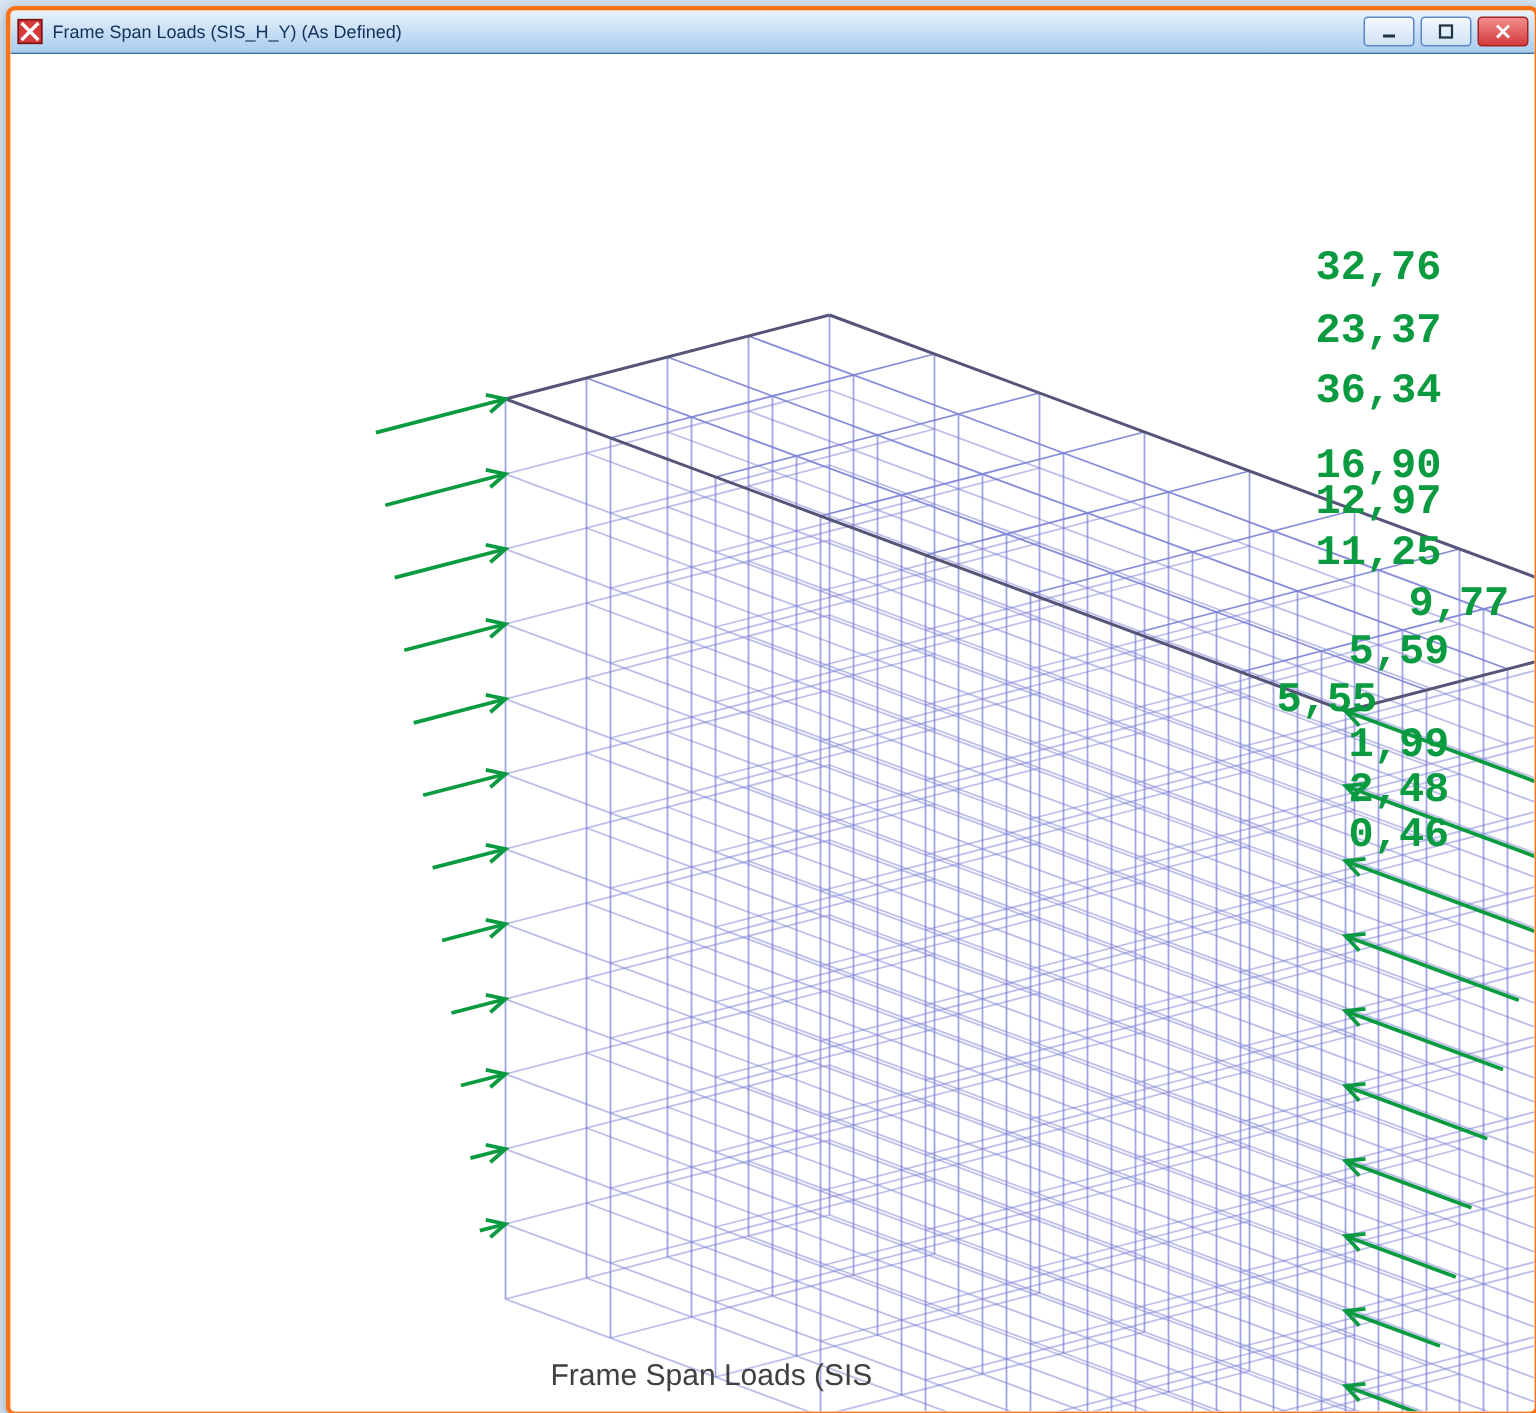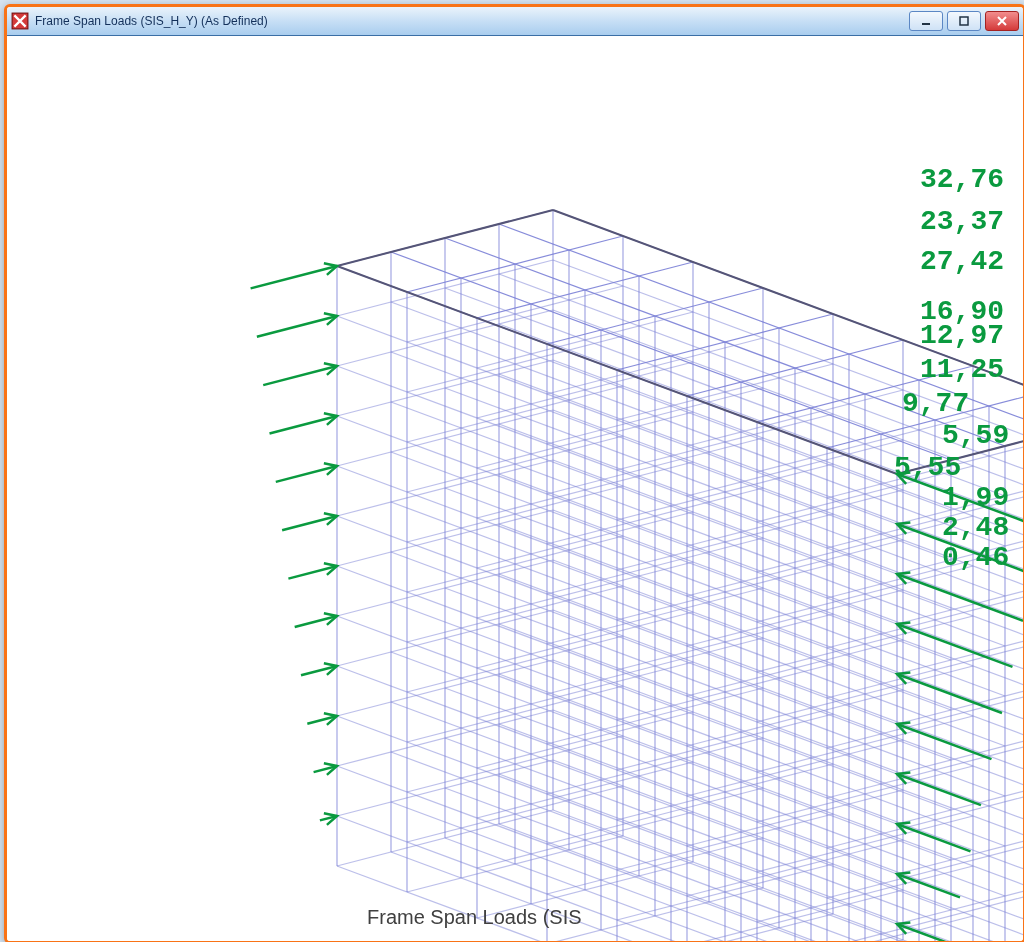--- a/index.html
+++ b/index.html
@@ -76,21 +76,20 @@
     bottom: 0;
     background: #ffffff;
   }
   .overlay-label {
     position: absolute;
     color: #0a9a3f;
     font-family: "Consolas", "Courier New", monospace;
     font-weight: bold;
     font-size: 28px;
     white-space: nowrap;
-    margin-left: 43px;
   }
   .footer-label {
     position: absolute;
     font-size: 20px;
     font-family: "Segoe UI", Tahoma, sans-serif;
     color: #404040;
     font-weight: 500;
   }
 </style>
 </head>
@@ -408,25 +407,25 @@
           <line x1="330.0" y1="280.0" x2="249.9" y2="300.8" stroke="#0a9a3f" stroke-width="2.5"></line>
           <polyline points="316.87826426930803,277.2035645164099 330,280 319.8898101747127,288.8195272943995" stroke="#0a9a3f" stroke-width="2.5" fill="none"></polyline>
           <line x1="330.0" y1="230.0" x2="243.6" y2="252.4" stroke="#0a9a3f" stroke-width="2.5"></line>
           <polyline points="316.87826426930803,227.2035645164099 330,230 319.8898101747127,238.81952729439953" stroke="#0a9a3f" stroke-width="2.5" fill="none"></polyline>
         </g>
     </svg>
 
     <div id="load-labels">
         <div class="overlay-label" style="left: 870px; top: 128px;">32,76</div>
         <div class="overlay-label" style="left: 870px; top: 170px; text-align: right;">23,37</div>
-        <div class="overlay-label" style="left: 870px; top: 210px;">27,42</div>
+        <div class="overlay-label" style="left: 870px; top: 210px;">36,34</div>
         <div class="overlay-label" style="left: 870px; top: 260px;">16,90</div>
         <div class="overlay-label" style="left: 870px; top: 284px;">12,97</div>
         <div class="overlay-label" style="left: 870px; top: 318px;">11,25</div>
-        <div class="overlay-label" style="left: 852px; top: 352px; text-align: right;">9,77</div>
+        <div class="overlay-label" style="left: 932px; top: 352px; text-align: right;">9,77</div>
         <div class="overlay-label" style="left: 892px; top: 384px;">5,59</div>
         <div class="overlay-label" style="left: 844px; top: 416px;">5,55</div>
         <div class="overlay-label" style="left: 892px; top: 446px;">1,99</div>
         <div class="overlay-label" style="left: 892px; top: 476px;">2,48</div>
         <div class="overlay-label" style="left: 892px; top: 506px;">0,46</div>
       </div>
 
     <div class="footer-label" style="left:360px; bottom:12px;">Frame Span Loads (SIS</div>
   </div>
 

